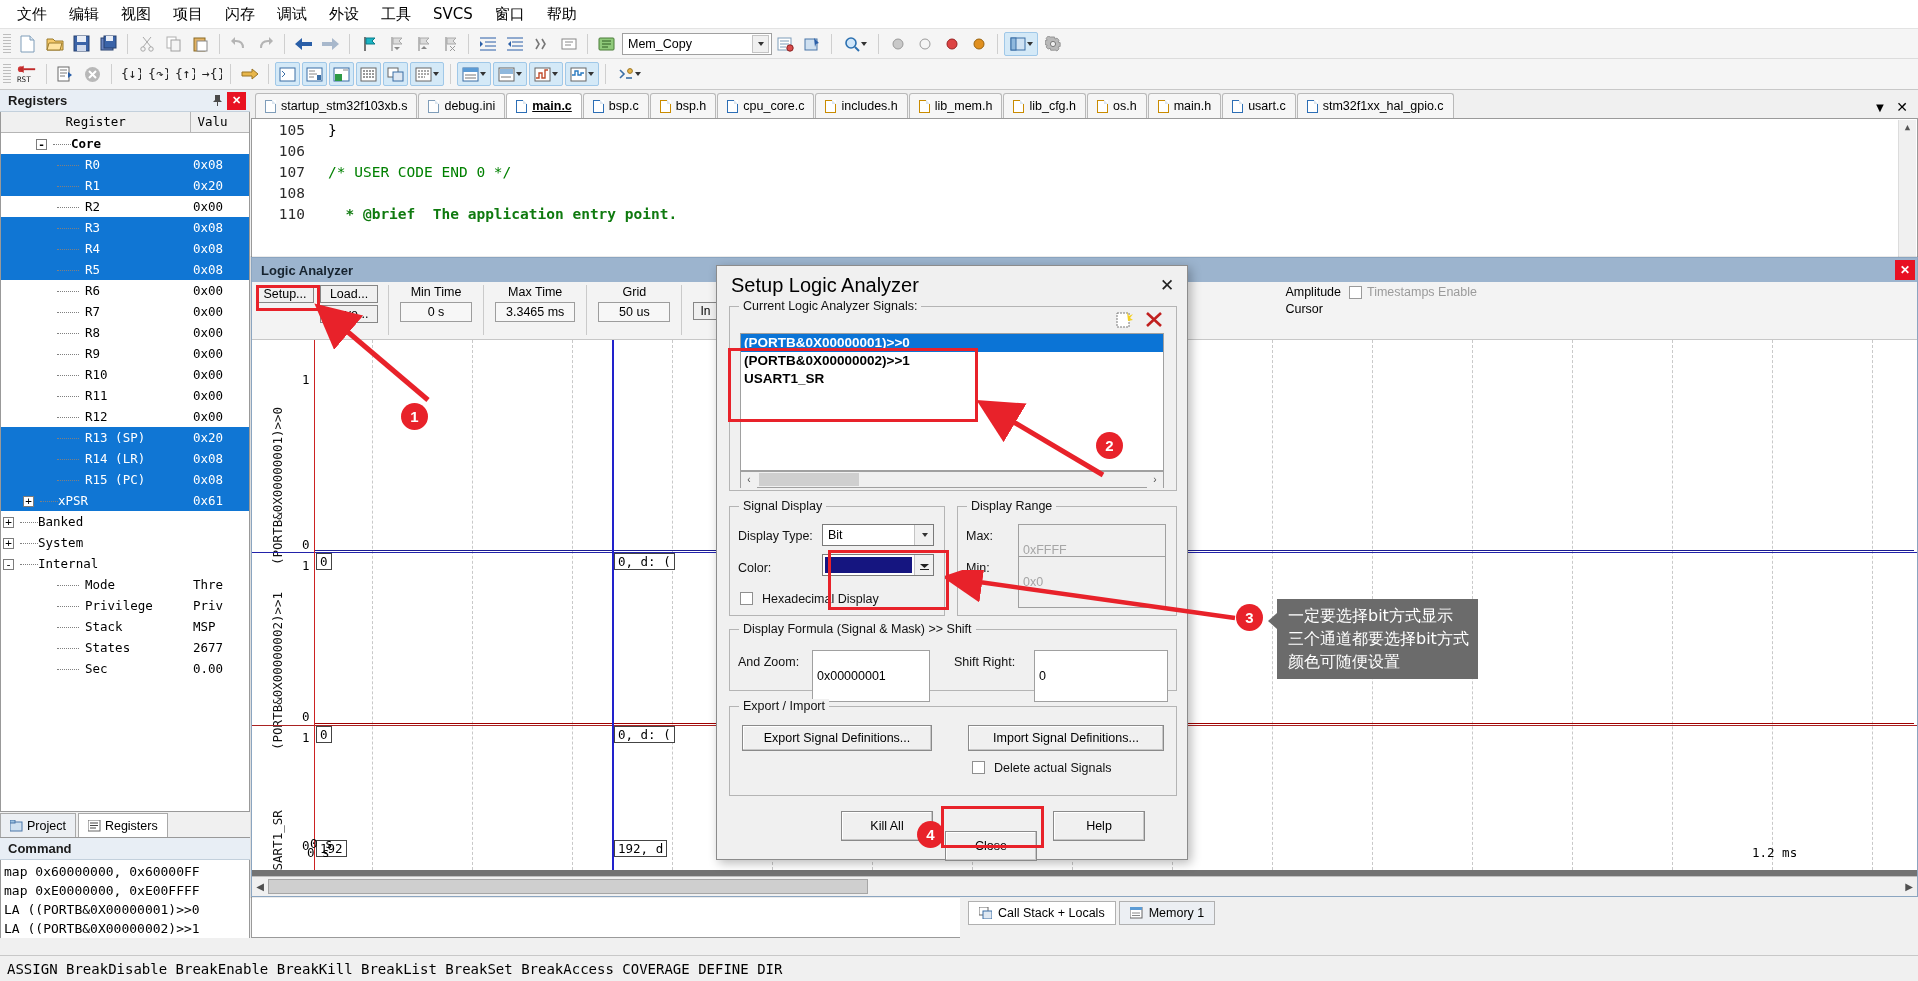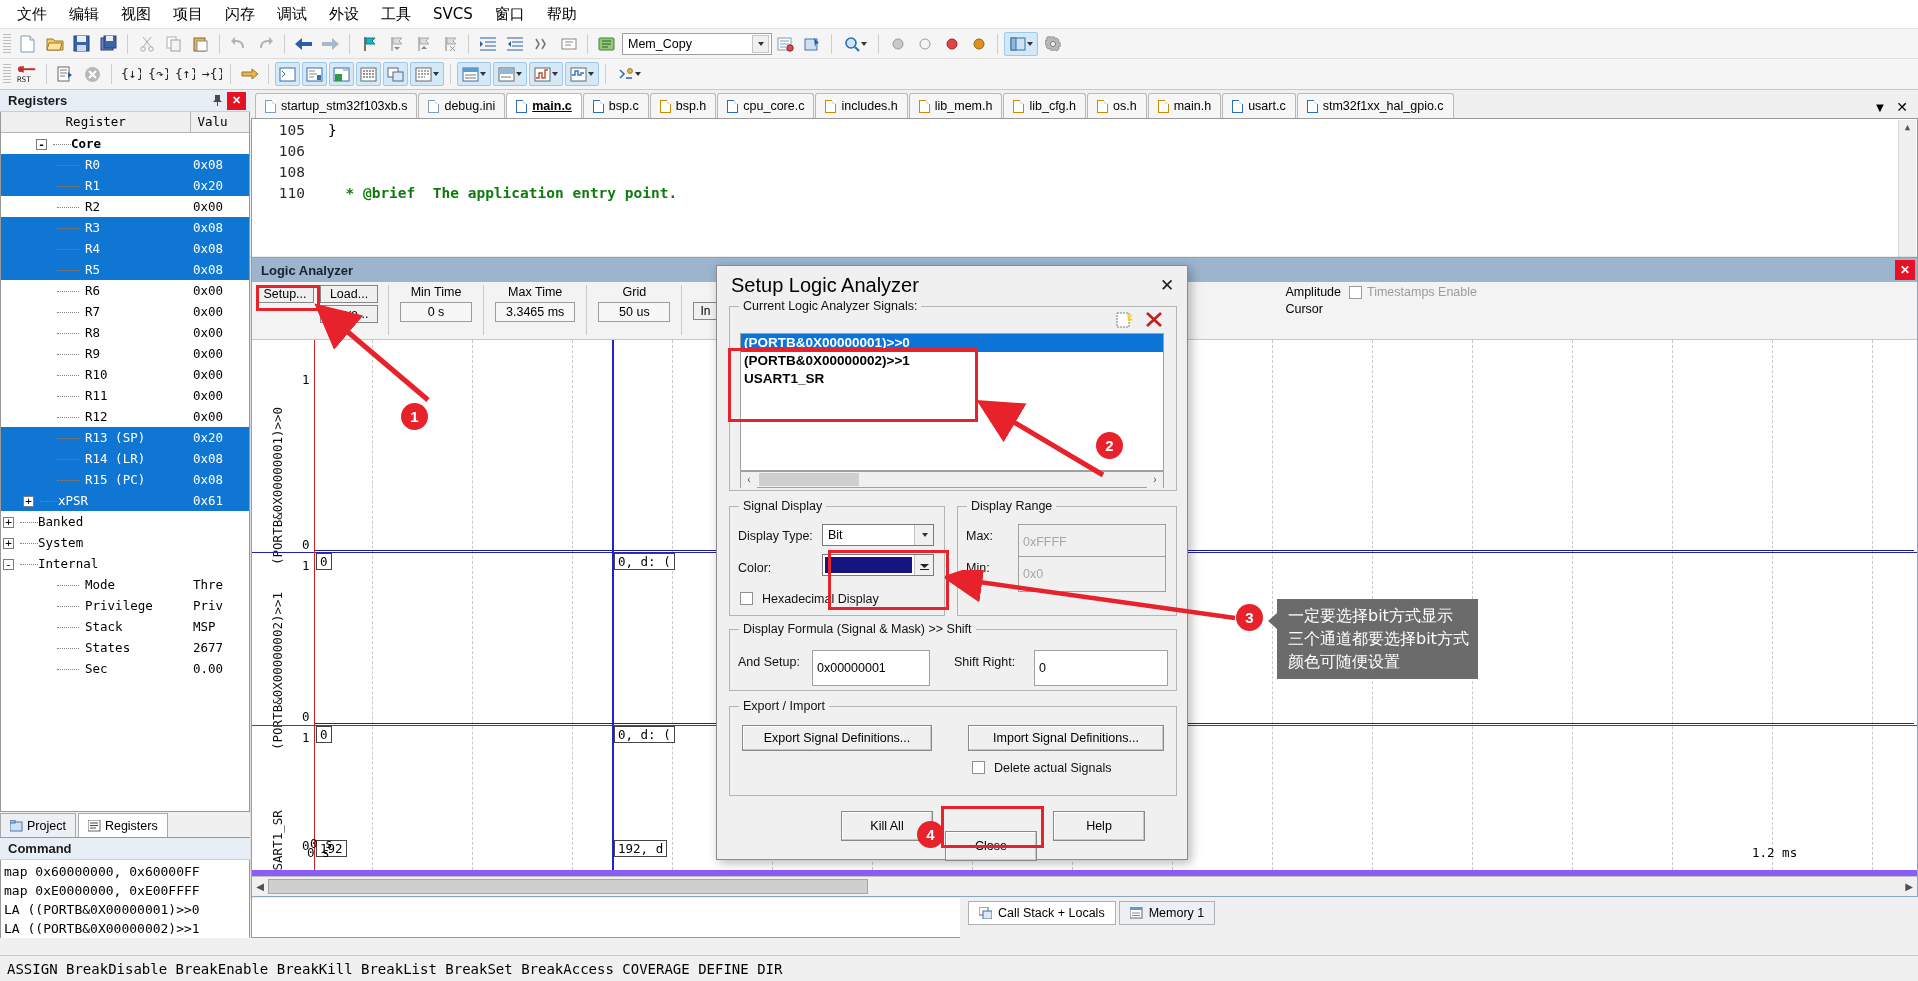--- a/index.html
+++ b/index.html
@@ -151,21 +151,21 @@
 
   
   #codevscroll {
     position:absolute; right:1px; top:1px; width:18px; height:818px; background:#f0f0f0;
     border-left:1px solid #dcdcdc;
   }
 
   
   #lawin {
     position:absolute; left:251px; top:257px; width:1667px; height:640px;
-    border:1px solid #8ba5c0; background:#8b5cf6;
+    border:1px solid #8ba5c0; background:#737373;
     box-shadow:0 0 0 1px rgba(0,0,0,.08);
   }
   #latitle {
     height:24px; background:#9cb4ce; display:flex; align-items:center;
     padding:0 2px 0 9px; font-size:13px; font-weight:bold; color:#16232f;
   }
   #latitle .spacer { flex:1; }
   .la-close { width:20px;height:20px;background:#e81123;color:#fff;font-weight:bold;
     display:flex;align-items:center;justify-content:center;font-size:12px;}
   #latoolbar {
@@ -230,21 +230,21 @@
   #dlghdr .t { font-size:20px; flex:1; }
   #dlgclose { width:36px;height:30px;display:flex;align-items:center;justify-content:center;font-size:17px;color:#222;}
   .grp {
     position:absolute; border:1px solid #b4b4b4; background:transparent;
   }
   .grp > .cap {
     position:absolute; top:-8px; left:9px; background:#f0f0f0; padding:0 4px;
     font-size:12.5px; color:#111;
   }
   .lbl { font-size:12.5px; color:#111; }
-  .ibox { border:1px solid #a0a0a0; background:#fff; font-size:12.5px; padding:10px 4px; }
+  .ibox { border:1px solid #a0a0a0; background:#fff; font-size:12.5px; padding:18px 4px; }
   .ibox.dim { background:#f0f0f0; color:#a6a6a6; }
   .combo { display:flex; border:1px solid #7a7a7a; background:#fff; height:22px; align-items:center; }
   .combo .cval { flex:1; padding-left:5px; font-size:12.5px; }
   .combo .cbtn { width:19px; height:20px; background:#f0f0f0; border-left:1px solid #c4c4c4;
     display:flex; align-items:center; justify-content:center; }
   .btn {
     border:1px solid #8a8a8a; background:#f0f0f0; font-size:12.5px; text-align:center;
     display:flex; align-items:center; justify-content:center;
     box-shadow:inset -1px -1px 0 #c7c7c7, inset 1px 1px 0 #fff;
   }
@@ -871,20 +871,21 @@
       <div class="tabstrip-right">
         <span style="font-size:13px;">▼</span>
         <span style="font-size:14px;">✕</span>
       </div>
     </div>
 
   <div id="codearea">
     <div id="codelines">
         <div class="codeline"><span class="lnum">105</span><span style="display: inline-block; width: 14px;"></span><span>}</span></div>
         <div class="codeline"><span class="lnum">106</span><span style="display: inline-block; width: 14px;"></span><span></span></div>
+        <div class="codeline"><span class="lnum">107</span><span style="display: inline-block; width: 14px;"></span><span class="cmt">/* USER CODE END 0 */</span></div>
         <div class="codeline"><span class="lnum">108</span><span style="display: inline-block; width: 14px;"></span><span></span></div>
         <div class="codeline"><span class="lnum">110</span><span style="display: inline-block; width: 14px;"></span><span class="cmt-b">  * @brief  The application entry point.</span></div>
       </div>
     <div id="codevscroll">
       <div style="height:14px;display:flex;align-items:center;justify-content:center;font-size:9px;color:#555;">▲</div>
     </div>
   </div>
 </div>
 
 <div id="lawin">
@@ -1060,21 +1061,21 @@
   <div class="grp" style="left:240px; top:240px; width:220px; height:110px;">
     <span class="cap">Display Range</span>
     <span class="lbl abs" style="left:8px; top:22px;">Max:</span>
     <div class="ibox dim abs" style="left:60px; top:17px; width:148px;">0xFFFF</div>
     <span class="lbl abs" style="left:8px; top:54px;">Min:</span>
     <div class="ibox dim abs" style="left:60px; top:49px; width:148px;">0x0</div>
   </div>
 
   <div class="grp" style="left:12px; top:363px; width:448px; height:62px;">
     <span class="cap">Display Formula (Signal &amp; Mask) &gt;&gt; Shift</span>
-    <span class="lbl abs" style="left:8px; top:25px;">And Setup:</span>
+    <span class="lbl abs" style="left:8px; top:25px;">And Zoom:</span>
     <div class="ibox abs" style="left:82px; top:20px; width:118px;">0x00000001</div>
     <span class="lbl abs" style="left:224px; top:25px;">Shift Right:</span>
     <div class="ibox abs" style="left:304px; top:20px; width:134px;">0</div>
   </div>
 
   <div class="grp" style="left:12px; top:440px; width:448px; height:90px;">
     <span class="cap">Export / Import</span>
     <div class="btn abs" style="left:12px; top:18px; width:190px; height:26px;">Export Signal Definitions...</div>
     <div class="btn abs" style="left:238px; top:18px; width:196px; height:26px;">Import Signal Definitions...</div>
     <span class="abs" style="left:242px; top:53px;"><span class="chk"></span></span>

